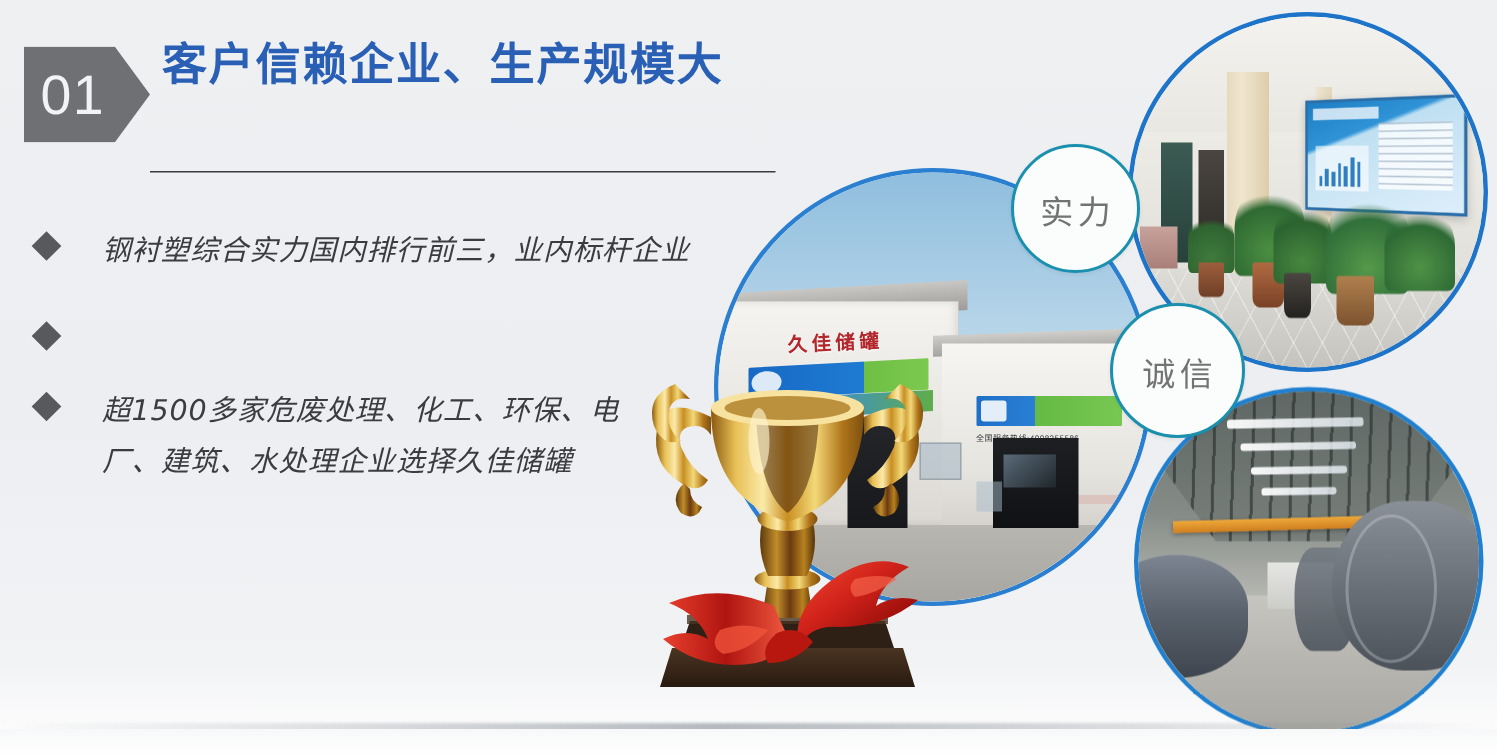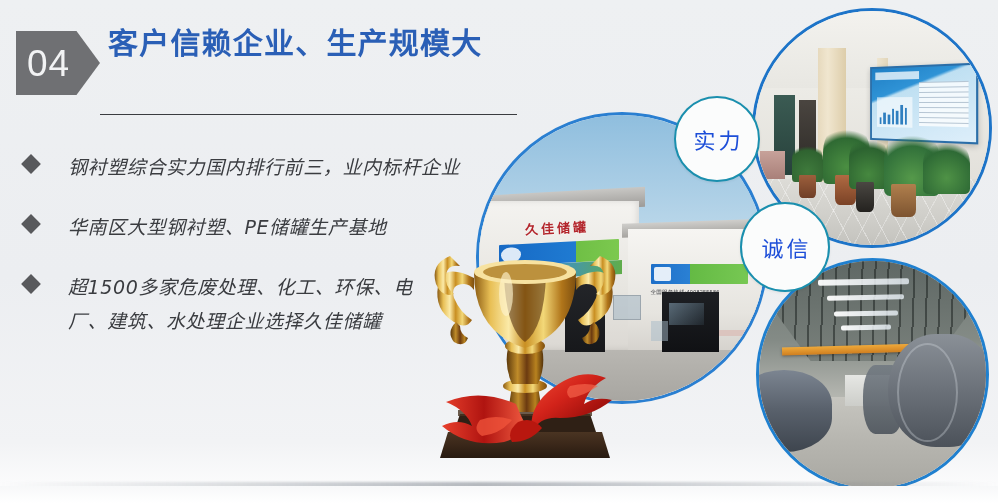--- a/index.html
+++ b/index.html
@@ -398,63 +398,60 @@
     position: absolute;
     border-radius: 50%;
     background: #fbfcfc;
     border: 2px solid #1a8fae;
     display: flex;
     align-items: center;
     justify-content: center;
     box-shadow: 0 1px 3px rgba(0,0,0,.07);
   }
   .badge span {
-    color: #1d4ed8;
+    color: #737373;
     font-size: 22px;
     font-weight: 500;
     letter-spacing: 3px;
     padding-left: 3px;
     font-family: "DejaVu Sans", "Liberation Sans", sans-serif;
   }
   .b-shili  { left: 674px; top: 96px;  width: 82px; height: 82px; }
   .b-chengxin { left: 740px; top: 202px; width: 86px; height: 86px; }
   .b-pinzhi { left: 682px; top: 302px; width: 86px; height: 86px; }
 
   
   .trophy { position: absolute; left: 420px; top: 236px; width: 210px; height: 228px; }
   .trophy svg { display: block; width: 100%; height: 100%; }
 </style>
 </head>
 <body>
 
 <div id="banner">
 
   <div class="num-badge">
-    <span>04</span>
+    <span>01</span>
   </div>
 
   <div class="head-block">
     <div class="head-line1">客户信赖企业、生产规模大</div>
   </div>
   <div class="head-rule"></div>
 
   <div class="bullets">
 
     <div class="bullet-row">
       <div class="diamond"></div>
       <div class="bullet-text">
         <span>钢衬塑综合实力国内排行前三，业内标杆企业</span>
       </div>
     </div>
 
     <div class="bullet-row">
       <div class="diamond"></div>
-      <div class="bullet-text">
-        <span>华南区大型钢衬塑、PE储罐生产基地</span>
-      </div>
     </div>
 
     <div class="bullet-row">
       <div class="diamond"></div>
       <div class="bullet-text">
         <span>超1500多家危废处理、化工、环保、电</span>
         <span class="l2">厂、建筑、水处理企业选择久佳储罐</span>
       </div>
     </div>
 

